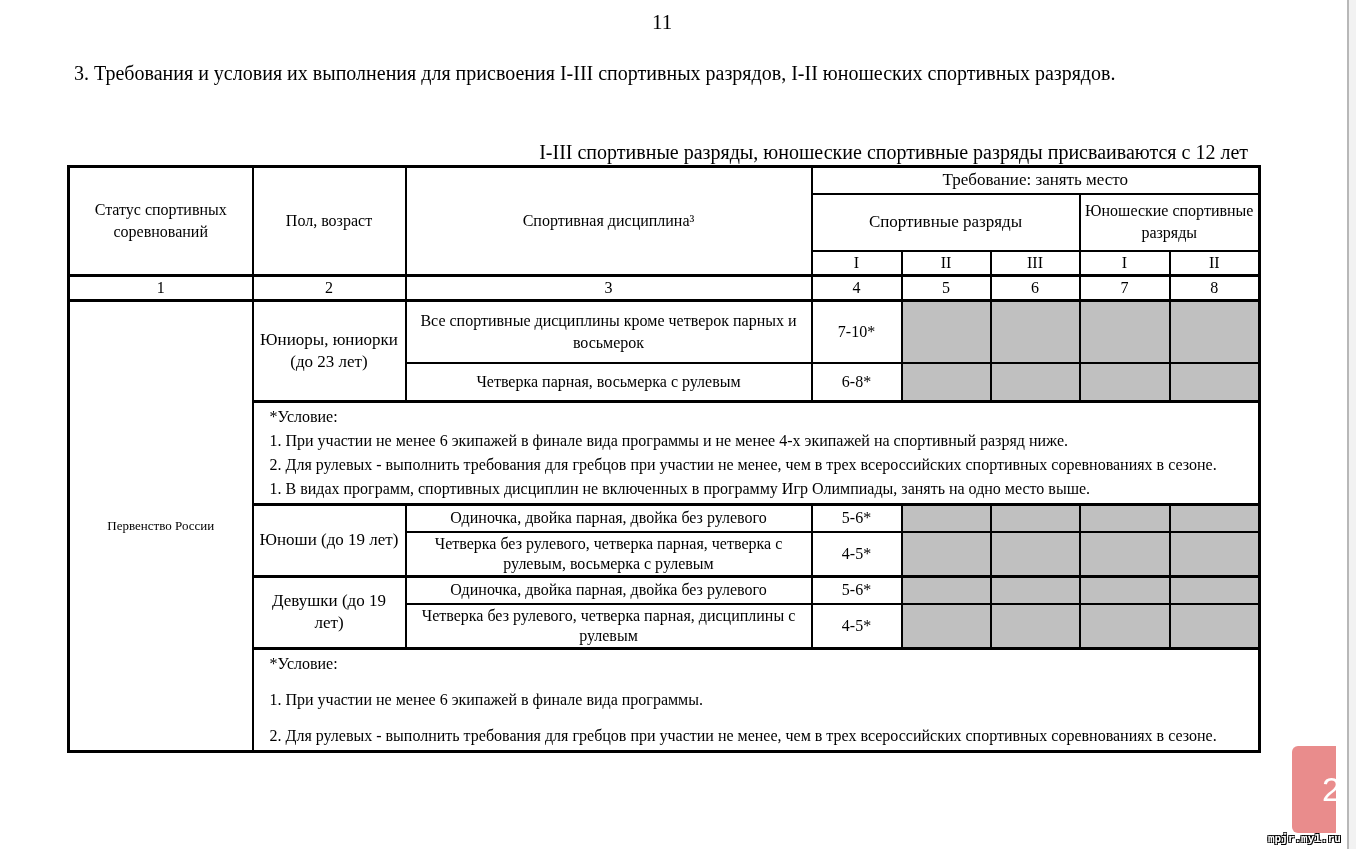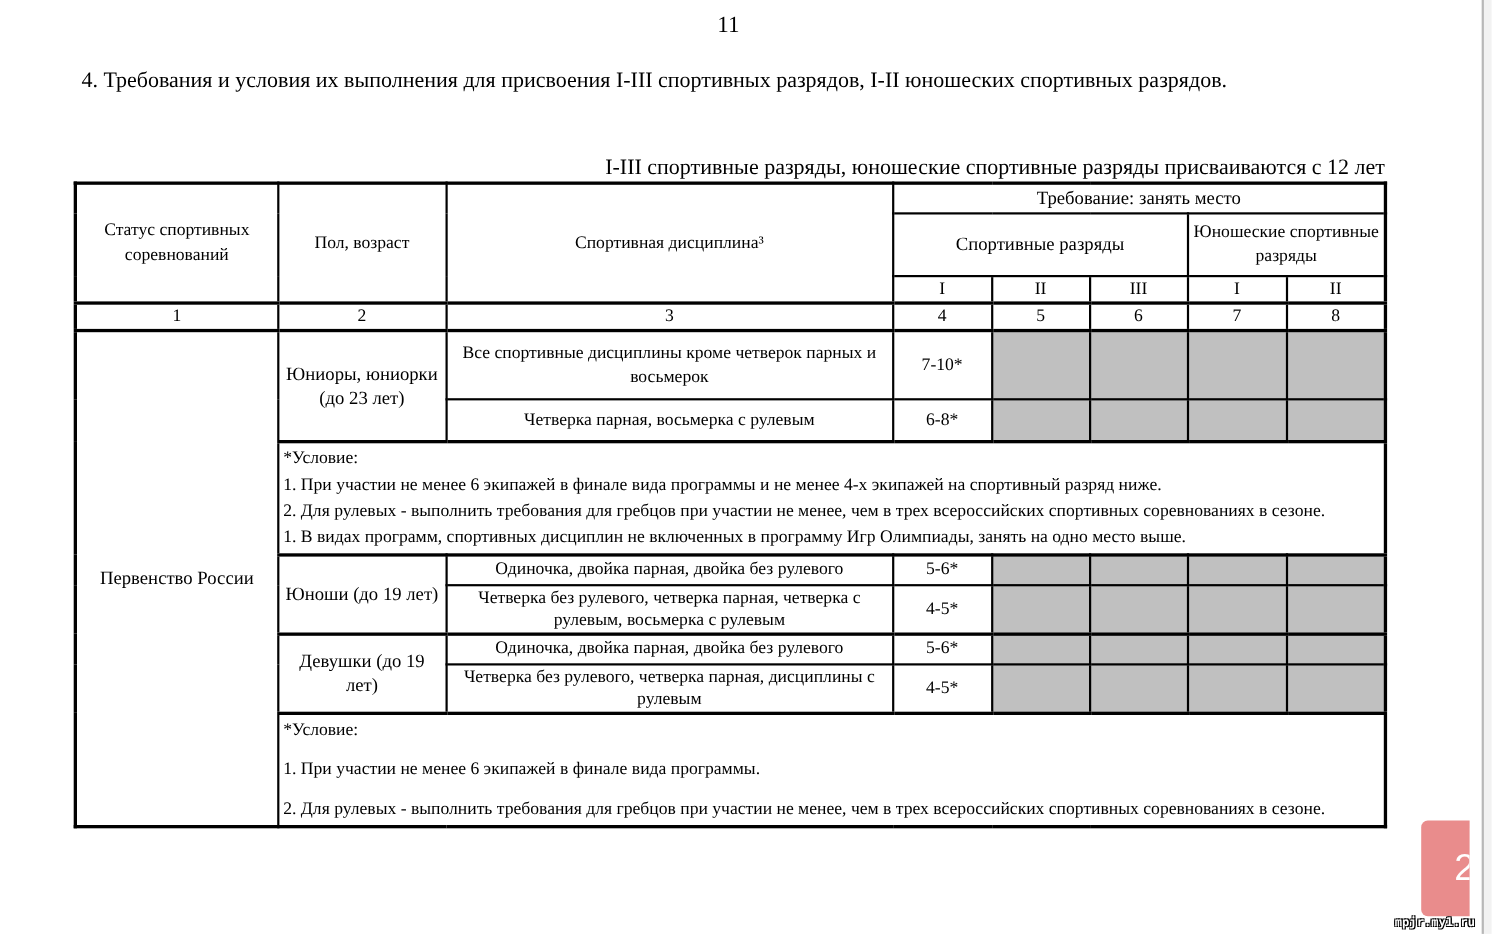--- a/index.html
+++ b/index.html
@@ -1,44 +1,44 @@
 <!DOCTYPE html>
 <html><head>
 <meta charset="utf-8">
 <style>
   html, body { margin:0; padding:0; }
   body { width:1356px; height:849px; position:relative; overflow:hidden; background:#ffffff;
          font-family:"Liberation Serif", serif; color:#000; }
   .page-num { position:absolute; left:652px; top:10px; font-size:21px;text-align:center; }
   .heading { position:absolute; left:74px; top:58px; width:1180px; font-size:20px; line-height:30px; }
-  .caption { position:absolute; right:97px; top:141px; font-size:20px; }
+  .caption { position:absolute; right:108px; top:141px; font-size:20px; }
   table.req { position:absolute; left:67px; top:165px; width:1191px; border-collapse:collapse;
               table-layout:fixed; border:3px solid #000; }
   table.req td { border:2px solid #000; text-align:center; vertical-align:middle; font-size:16px;
                  line-height:22px; padding:0 4px; }
   td.thick-b { border-bottom-width:3px !important; }
   td.num { font-size:12px; height:18px; line-height:16px; }
   td.gray { background:#c0c0c0; }
   td.place { font-size:17px;margin-top:20px; }
   td.rom { font-size:17px; height:20px; line-height:20px; }
-  td.cond { text-align:left !important; padding:2px 4px !important; font-size:16px; }
+  td.cond { text-align:left !important; padding:2px 16px !important; font-size:16px; }
   td.cond div { line-height:24px; }
   .scroll-gutter { position:absolute; left:1347px; top:0; width:9px; height:849px; background:#f2f2f2;
                    border-left:2px solid #b8b8b8; }
   .badge { position:absolute; left:1292px; top:746px; width:44px; height:87px; background:#e98c8c;
            border-radius:6px 0 0 6px; color:#fff; font-family:Liberation Sans, sans-serif; font-size:34px;
            line-height:87px; padding-left:30px; box-sizing:border-box; overflow:hidden; white-space:nowrap; }
   .watermark { position:absolute; left:1268px; top:832px; font-family:"DejaVu Sans Mono", monospace;
                font-size:11px; font-weight:bold; color:#fff; text-shadow:1px 1px 0 #000,-1px -1px 0 #000,1px -1px 0 #000,-1px 1px 0 #000; }
 </style>
 </head>
 <body>
 
 <div class="page-num">11</div>
-<div class="heading">4. Требования и условия их выполнения для присвоения I-III спортивных разрядов, I-II юношеских спортивных разрядов.</div>
+<div class="heading">3. Требования и условия их выполнения для присвоения I-III спортивных разрядов, I-II юношеских спортивных разрядов.</div>
 <div class="caption">I-III спортивные разряды, юношеские спортивные разряды присваиваются с 12 лет</div>
 
 <table class="req">
   <colgroup>
     <col style="width:184px">
       <col style="width:153px">
       <col style="width:406px">
     <col style="width:90px">
       <col style="width:89px">
       <col style="width:89px">
@@ -68,21 +68,21 @@
     <td class="num thick-b">2</td>
     <td class="num thick-b">3</td>
     <td class="num thick-b">4</td>
     <td class="num thick-b">5</td>
     <td class="num thick-b">6</td>
     <td class="num thick-b">7</td>
     <td class="num thick-b">8</td>
   </tr>
 
   <tr style="height:63px">
-    <td rowspan="8" style="font-size:17px">Первенство России</td>
+    <td rowspan="8" style="font-size:13px">Первенство России</td>
     <td rowspan="2" class="thick-b" style="font-size:17px;padding:0 2px">Юниоры, юниорки (до 23 лет)</td>
     <td>Все спортивные дисциплины кроме четверок парных и восьмерок</td>
     <td class="place">7-10*</td>
     <td class="gray"></td>
     <td class="gray"></td>
     <td class="gray"></td>
     <td class="gray"></td>
   </tr>
   <tr style="height:38px">
     <td class="thick-b">Четверка парная,  восьмерка с рулевым</td>

